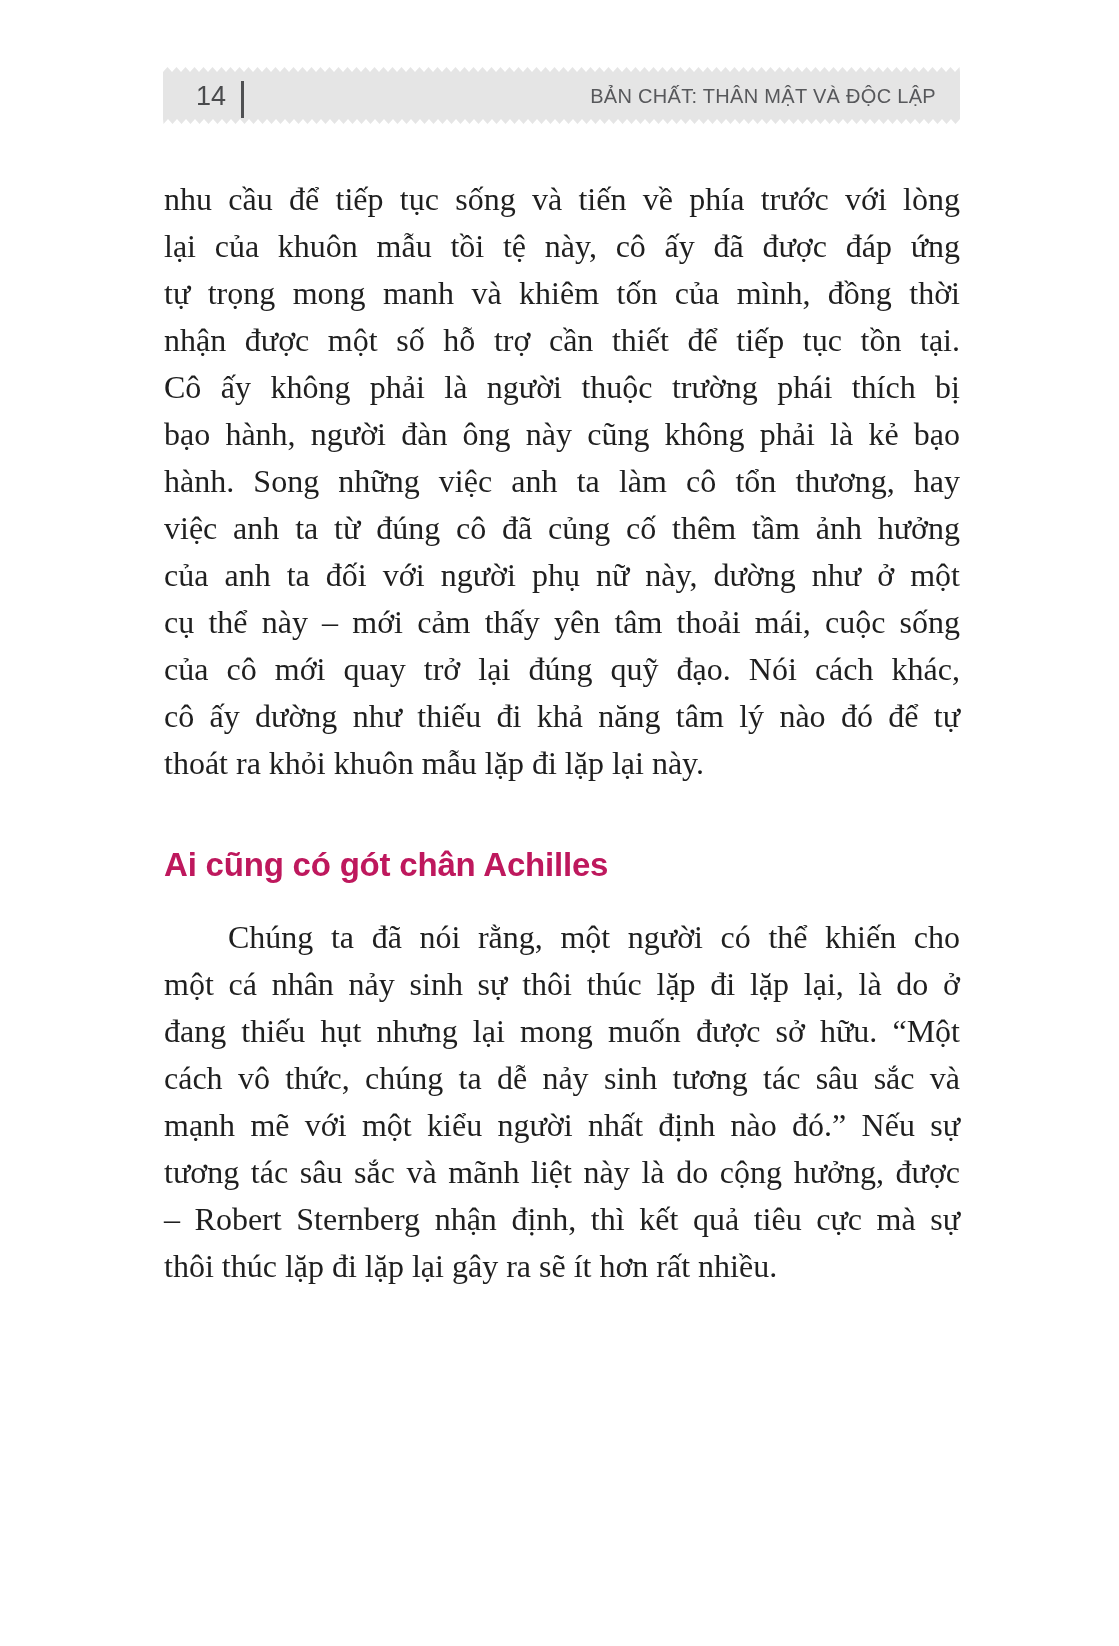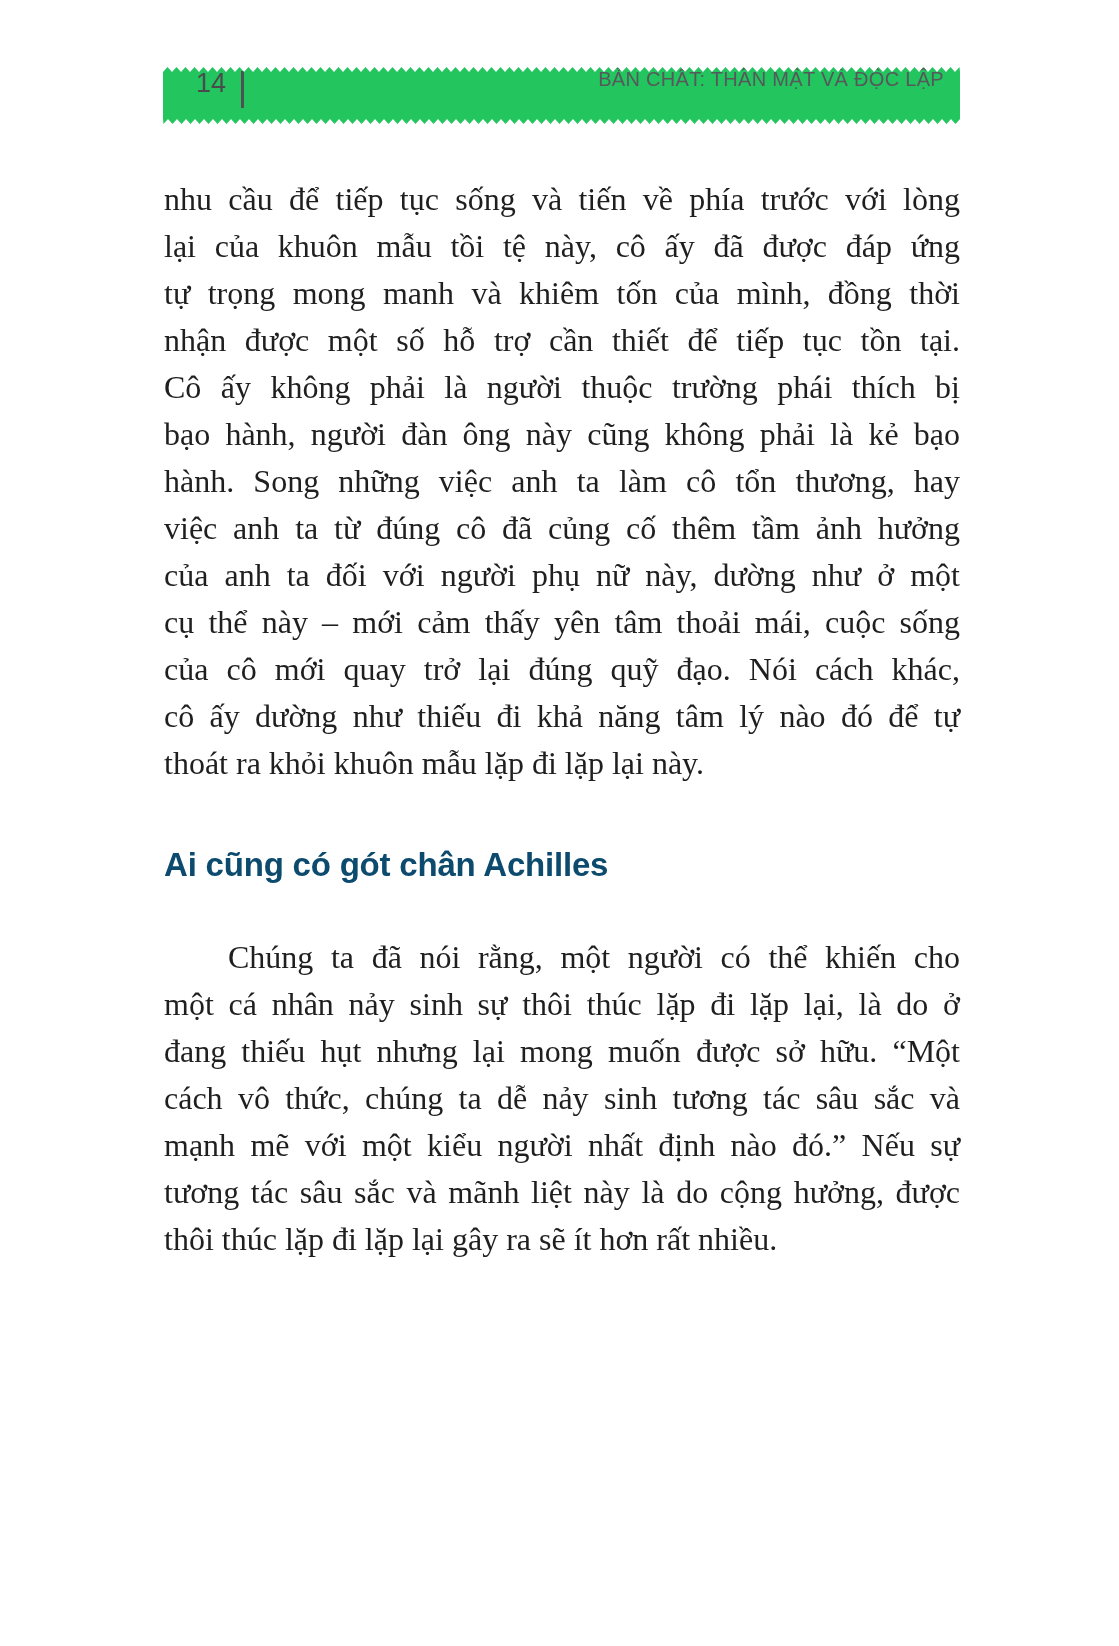--- a/index.html
+++ b/index.html
@@ -10,40 +10,41 @@
     position: relative;
     font-family: "Liberation Serif", "DejaVu Serif", serif;
   }
   .page { position: absolute; inset: 0; }
 
   
   .header-bar {
     position: absolute;
     left: 163px; top: 67px;
     width: 797px; height: 57px;
-    background: #22c55e;
+    background: #e5e5e5;
     display: flex;
+    align-items: center;
     box-sizing: border-box;
   }
   .page-num {
     font-family: "Liberation Sans", "DejaVu Sans", sans-serif;
     font-size: 27px;
     color: #4a4b4d;
     margin-left: 33px;
     transform: translateY(1px);
   }
   .num-sep {
     width: 3px; height: 37px;
     background: #4f5052;
     margin-left: 15px;
     transform: translateY(4px);
   }
   .running-title {
     margin-left: auto;
-    margin-right: 16px;
+    margin-right: 24px;
     font-family: "Liberation Sans", "DejaVu Sans", sans-serif;
     font-size: 20px;
     letter-spacing: 0.3px;
     color: #57585b;
     transform: translateY(1px);
     white-space: nowrap;
   }
 
   
   .page-body {
@@ -61,22 +62,22 @@
     white-space: normal;
   }
   .line.last { text-align-last: left; }
   .line.indent { text-indent: 64px; }
 
   .heading {
     font-family: "Liberation Sans", "DejaVu Sans", sans-serif;
     font-weight: 700;
     font-size: 33px;
     line-height: 44px;
-    color: #0c4a6e;
-    margin: 56px 0 47px 0;
+    color: #be185d;
+    margin: 56px 0 27px 0;
     letter-spacing: -0.2px;
   }
 </style>
 </head>
 <body>
 
 <div class="page">
 
   <header class="header-bar" style="clip-path: polygon(0px 5px, 4.5px 0px, 9px 5px, 13.5px 0px, 18px 5px, 22.5px 0px, 27px 5px, 31.5px 0px, 36px 5px, 40.5px 0px, 45px 5px, 49.5px 0px, 54px 5px, 58.5px 0px, 63px 5px, 67.5px 0px, 72px 5px, 76.5px 0px, 81px 5px, 85.5px 0px, 90px 5px, 94.5px 0px, 99px 5px, 103.5px 0px, 108px 5px, 112.5px 0px, 117px 5px, 121.5px 0px, 126px 5px, 130.5px 0px, 135px 5px, 139.5px 0px, 144px 5px, 148.5px 0px, 153px 5px, 157.5px 0px, 162px 5px, 166.5px 0px, 171px 5px, 175.5px 0px, 180px 5px, 184.5px 0px, 189px 5px, 193.5px 0px, 198px 5px, 202.5px 0px, 207px 5px, 211.5px 0px, 216px 5px, 220.5px 0px, 225px 5px, 229.5px 0px, 234px 5px, 238.5px 0px, 243px 5px, 247.5px 0px, 252px 5px, 256.5px 0px, 261px 5px, 265.5px 0px, 270px 5px, 274.5px 0px, 279px 5px, 283.5px 0px, 288px 5px, 292.5px 0px, 297px 5px, 301.5px 0px, 306px 5px, 310.5px 0px, 315px 5px, 319.5px 0px, 324px 5px, 328.5px 0px, 333px 5px, 337.5px 0px, 342px 5px, 346.5px 0px, 351px 5px, 355.5px 0px, 360px 5px, 364.5px 0px, 369px 5px, 373.5px 0px, 378px 5px, 382.5px 0px, 387px 5px, 391.5px 0px, 396px 5px, 400.5px 0px, 405px 5px, 409.5px 0px, 414px 5px, 418.5px 0px, 423px 5px, 427.5px 0px, 432px 5px, 436.5px 0px, 441px 5px, 445.5px 0px, 450px 5px, 454.5px 0px, 459px 5px, 463.5px 0px, 468px 5px, 472.5px 0px, 477px 5px, 481.5px 0px, 486px 5px, 490.5px 0px, 495px 5px, 499.5px 0px, 504px 5px, 508.5px 0px, 513px 5px, 517.5px 0px, 522px 5px, 526.5px 0px, 531px 5px, 535.5px 0px, 540px 5px, 544.5px 0px, 549px 5px, 553.5px 0px, 558px 5px, 562.5px 0px, 567px 5px, 571.5px 0px, 576px 5px, 580.5px 0px, 585px 5px, 589.5px 0px, 594px 5px, 598.5px 0px, 603px 5px, 607.5px 0px, 612px 5px, 616.5px 0px, 621px 5px, 625.5px 0px, 630px 5px, 634.5px 0px, 639px 5px, 643.5px 0px, 648px 5px, 652.5px 0px, 657px 5px, 661.5px 0px, 666px 5px, 670.5px 0px, 675px 5px, 679.5px 0px, 684px 5px, 688.5px 0px, 693px 5px, 697.5px 0px, 702px 5px, 706.5px 0px, 711px 5px, 715.5px 0px, 720px 5px, 724.5px 0px, 729px 5px, 733.5px 0px, 738px 5px, 742.5px 0px, 747px 5px, 751.5px 0px, 756px 5px, 760.5px 0px, 765px 5px, 769.5px 0px, 774px 5px, 778.5px 0px, 783px 5px, 787.5px 0px, 792px 5px, 796.5px 0px, 797px 5px, 797px 52px, 792.5px 57px, 788px 52px, 783.5px 57px, 779px 52px, 774.5px 57px, 770px 52px, 765.5px 57px, 761px 52px, 756.5px 57px, 752px 52px, 747.5px 57px, 743px 52px, 738.5px 57px, 734px 52px, 729.5px 57px, 725px 52px, 720.5px 57px, 716px 52px, 711.5px 57px, 707px 52px, 702.5px 57px, 698px 52px, 693.5px 57px, 689px 52px, 684.5px 57px, 680px 52px, 675.5px 57px, 671px 52px, 666.5px 57px, 662px 52px, 657.5px 57px, 653px 52px, 648.5px 57px, 644px 52px, 639.5px 57px, 635px 52px, 630.5px 57px, 626px 52px, 621.5px 57px, 617px 52px, 612.5px 57px, 608px 52px, 603.5px 57px, 599px 52px, 594.5px 57px, 590px 52px, 585.5px 57px, 581px 52px, 576.5px 57px, 572px 52px, 567.5px 57px, 563px 52px, 558.5px 57px, 554px 52px, 549.5px 57px, 545px 52px, 540.5px 57px, 536px 52px, 531.5px 57px, 527px 52px, 522.5px 57px, 518px 52px, 513.5px 57px, 509px 52px, 504.5px 57px, 500px 52px, 495.5px 57px, 491px 52px, 486.5px 57px, 482px 52px, 477.5px 57px, 473px 52px, 468.5px 57px, 464px 52px, 459.5px 57px, 455px 52px, 450.5px 57px, 446px 52px, 441.5px 57px, 437px 52px, 432.5px 57px, 428px 52px, 423.5px 57px, 419px 52px, 414.5px 57px, 410px 52px, 405.5px 57px, 401px 52px, 396.5px 57px, 392px 52px, 387.5px 57px, 383px 52px, 378.5px 57px, 374px 52px, 369.5px 57px, 365px 52px, 360.5px 57px, 356px 52px, 351.5px 57px, 347px 52px, 342.5px 57px, 338px 52px, 333.5px 57px, 329px 52px, 324.5px 57px, 320px 52px, 315.5px 57px, 311px 52px, 306.5px 57px, 302px 52px, 297.5px 57px, 293px 52px, 288.5px 57px, 284px 52px, 279.5px 57px, 275px 52px, 270.5px 57px, 266px 52px, 261.5px 57px, 257px 52px, 252.5px 57px, 248px 52px, 243.5px 57px, 239px 52px, 234.5px 57px, 230px 52px, 225.5px 57px, 221px 52px, 216.5px 57px, 212px 52px, 207.5px 57px, 203px 52px, 198.5px 57px, 194px 52px, 189.5px 57px, 185px 52px, 180.5px 57px, 176px 52px, 171.5px 57px, 167px 52px, 162.5px 57px, 158px 52px, 153.5px 57px, 149px 52px, 144.5px 57px, 140px 52px, 135.5px 57px, 131px 52px, 126.5px 57px, 122px 52px, 117.5px 57px, 113px 52px, 108.5px 57px, 104px 52px, 99.5px 57px, 95px 52px, 90.5px 57px, 86px 52px, 81.5px 57px, 77px 52px, 72.5px 57px, 68px 52px, 63.5px 57px, 59px 52px, 54.5px 57px, 50px 52px, 45.5px 57px, 41px 52px, 36.5px 57px, 32px 52px, 27.5px 57px, 23px 52px, 18.5px 57px, 14px 52px, 9.5px 57px, 5px 52px, 0.5px 57px, 0px 52px);">
     <span class="page-num">14</span>
@@ -101,17 +102,18 @@
         <div class="line last">thoát ra khỏi khuôn mẫu lặp đi lặp lại này.</div>
       </section>
     <h2 class="heading">Ai cũng có gót chân Achilles</h2>
     <section class="para">
         <div class="line indent">Chúng ta đã nói rằng, một người có thể khiến cho</div>
         <div class="line">một cá nhân nảy sinh sự thôi thúc lặp đi lặp lại, là do ở</div>
         <div class="line">đang thiếu hụt nhưng lại mong muốn được sở hữu. “Một</div>
         <div class="line">cách vô thức, chúng ta dễ nảy sinh tương tác sâu sắc và</div>
         <div class="line">mạnh mẽ với một kiểu người nhất định nào đó.” Nếu sự</div>
         <div class="line">tương tác sâu sắc và mãnh liệt này là do cộng hưởng, được</div>
+        <div class="line">– Robert Sternberg nhận định, thì kết quả tiêu cực mà sự</div>
         <div class="line last">thôi thúc lặp đi lặp lại gây ra sẽ ít hơn rất nhiều.</div>
       </section>
   </main>
 
 </div>
 
 </body></html>

